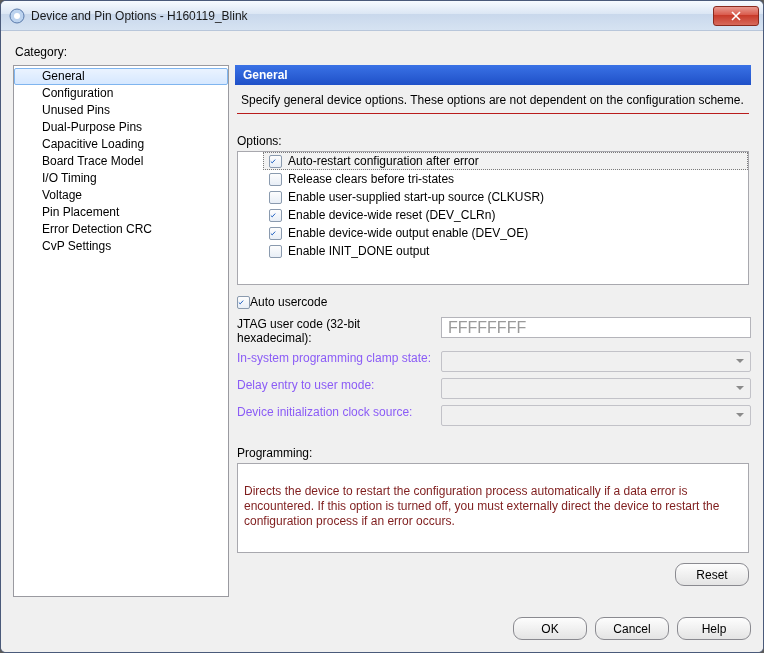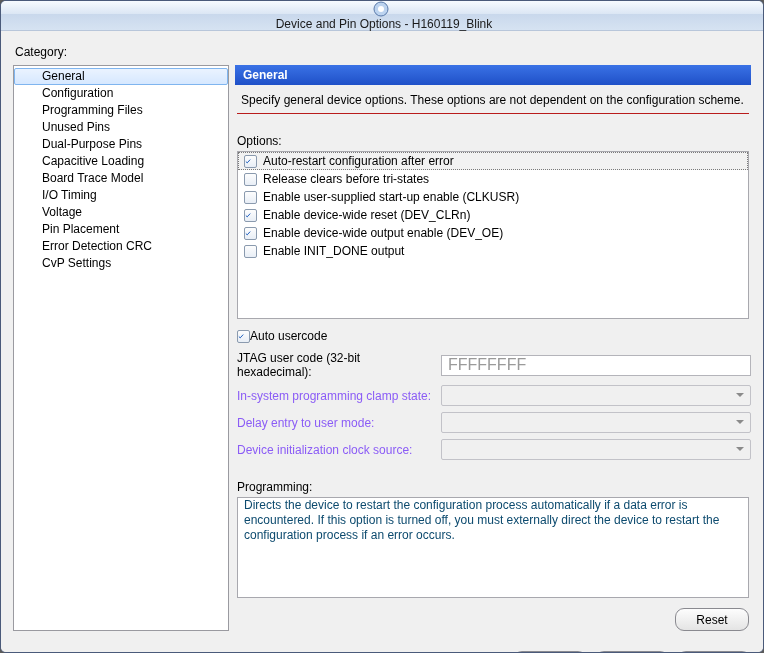--- a/index.html
+++ b/index.html
@@ -21,21 +21,20 @@
     flex-direction: column;
     overflow: hidden;
   }
   .titlebar {
     height: 30px;
     background: linear-gradient(#f7fbff, #dbe6f4 45%, #c9d8ec 46%, #d6e3f2);
     display: flex;
     align-items: center;
     padding: 0 4px 0 8px;
     border-bottom: 1px solid #b8c6da;
-    flex-direction: column;
   }
   .titlebar .app-icon {
     width: 16px; height: 16px;
     margin-right: 6px;
   }
   .titlebar .title {
     flex: 1;
     color: #1a1a1a;
     font-size: 12px;
   }
@@ -105,22 +104,23 @@
     border-bottom: 1px solid #b91c1c;
     margin: 0 2px 8px 2px;
   }
   .section-label {
     margin: 12px 2px 3px 2px;
   }
   .options-box {
     border: 1px solid #a8a8ae;
     background: #fff;
     margin: 0 2px 10px 2px;
-    height: 168px;
+    height: 134px;
     overflow: auto;
+    padding-left: 25px;
   }
   .options-box .row {
     display: flex;
     align-items: center;
     gap: 6px;
     padding: 1px 6px;
     line-height: 16px;
   }
   .options-box .row.selected {
     background: #f2f2f2;
@@ -142,21 +142,20 @@
     background: none;
   }
   .chk.checked svg { display:block; }
   .chk svg { display:none; width:11px; height:11px; }
   .autouser {
     display: flex; align-items: center; gap: 0;
     margin: 0 2px 8px 2px;
   }
   .form-row {
     display: flex;
-    align-items: center;
     margin: 0 0 6px 2px;
     gap: 4px;
   }
   .form-row .lbl {
     width: 200px;
     color: #000;
   }
   .form-row.disabled .lbl { color: #8b5cf6; }
   .form-row .field {
     flex: 1;
@@ -180,23 +179,23 @@
     position: absolute;
     right: 6px; top: 7px;
     border: 4px solid transparent;
     border-top-color: #8a8a8a;
   }
   .desc-label { margin: 14px 2px 3px 2px; }
   .desc-box {
     border: 1px solid #a8a8ae;
     background: #fff;
     margin: 0 2px 0 2px;
-    height: 101px;
-    padding: 0 6px;
-    color: #0c4a6e;
+    height: 90px;
+    padding: 20px 6px;
+    color: #7f1d1d;
     overflow: auto;
     line-height: 15px;
   }
   .reset-row {
     display: flex; justify-content: flex-end;
     margin: 10px 2px 0 2px;
   }
   .btn {
     min-width: 74px;
     height: 23px;
@@ -235,21 +234,20 @@
         </svg>
     </div>
   </div>
 
   <div class="body">
     <div class="category-label">Category:</div>
     <div class="split">
       <div class="category-tree" id="category-tree">
           <div class="item selected">General</div>
           <div class="item">Configuration</div>
-          <div class="item">Programming Files</div>
           <div class="item">Unused Pins</div>
           <div class="item">Dual-Purpose Pins</div>
           <div class="item">Capacitive Loading</div>
           <div class="item">Board Trace Model</div>
           <div class="item">I/O Timing</div>
           <div class="item">Voltage</div>
           <div class="item">Pin Placement</div>
           <div class="item">Error Detection CRC</div>
           <div class="item">CvP Settings</div>
         </div>
@@ -266,21 +264,21 @@
                 </svg>
               </span>
               <span>Auto-restart configuration after error</span>
             </div>
             <div class="row">
               <span class="chk"></span>
               <span>Release clears before tri-states</span>
             </div>
             <div class="row">
               <span class="chk"></span>
-              <span>Enable user-supplied start-up enable (CLKUSR)</span>
+              <span>Enable user-supplied start-up source (CLKUSR)</span>
             </div>
             <div class="row">
               <span class="chk checked">
                 <svg viewBox="0 0 11 11">
                   <path d="M1.5 5.5L4 8L9.5 2" stroke="#1f5fbf" stroke-width="1.8" fill="none"></path>
                 </svg>
               </span>
               <span>Enable device-wide reset (DEV_CLRn)</span>
             </div>
             <div class="row">

